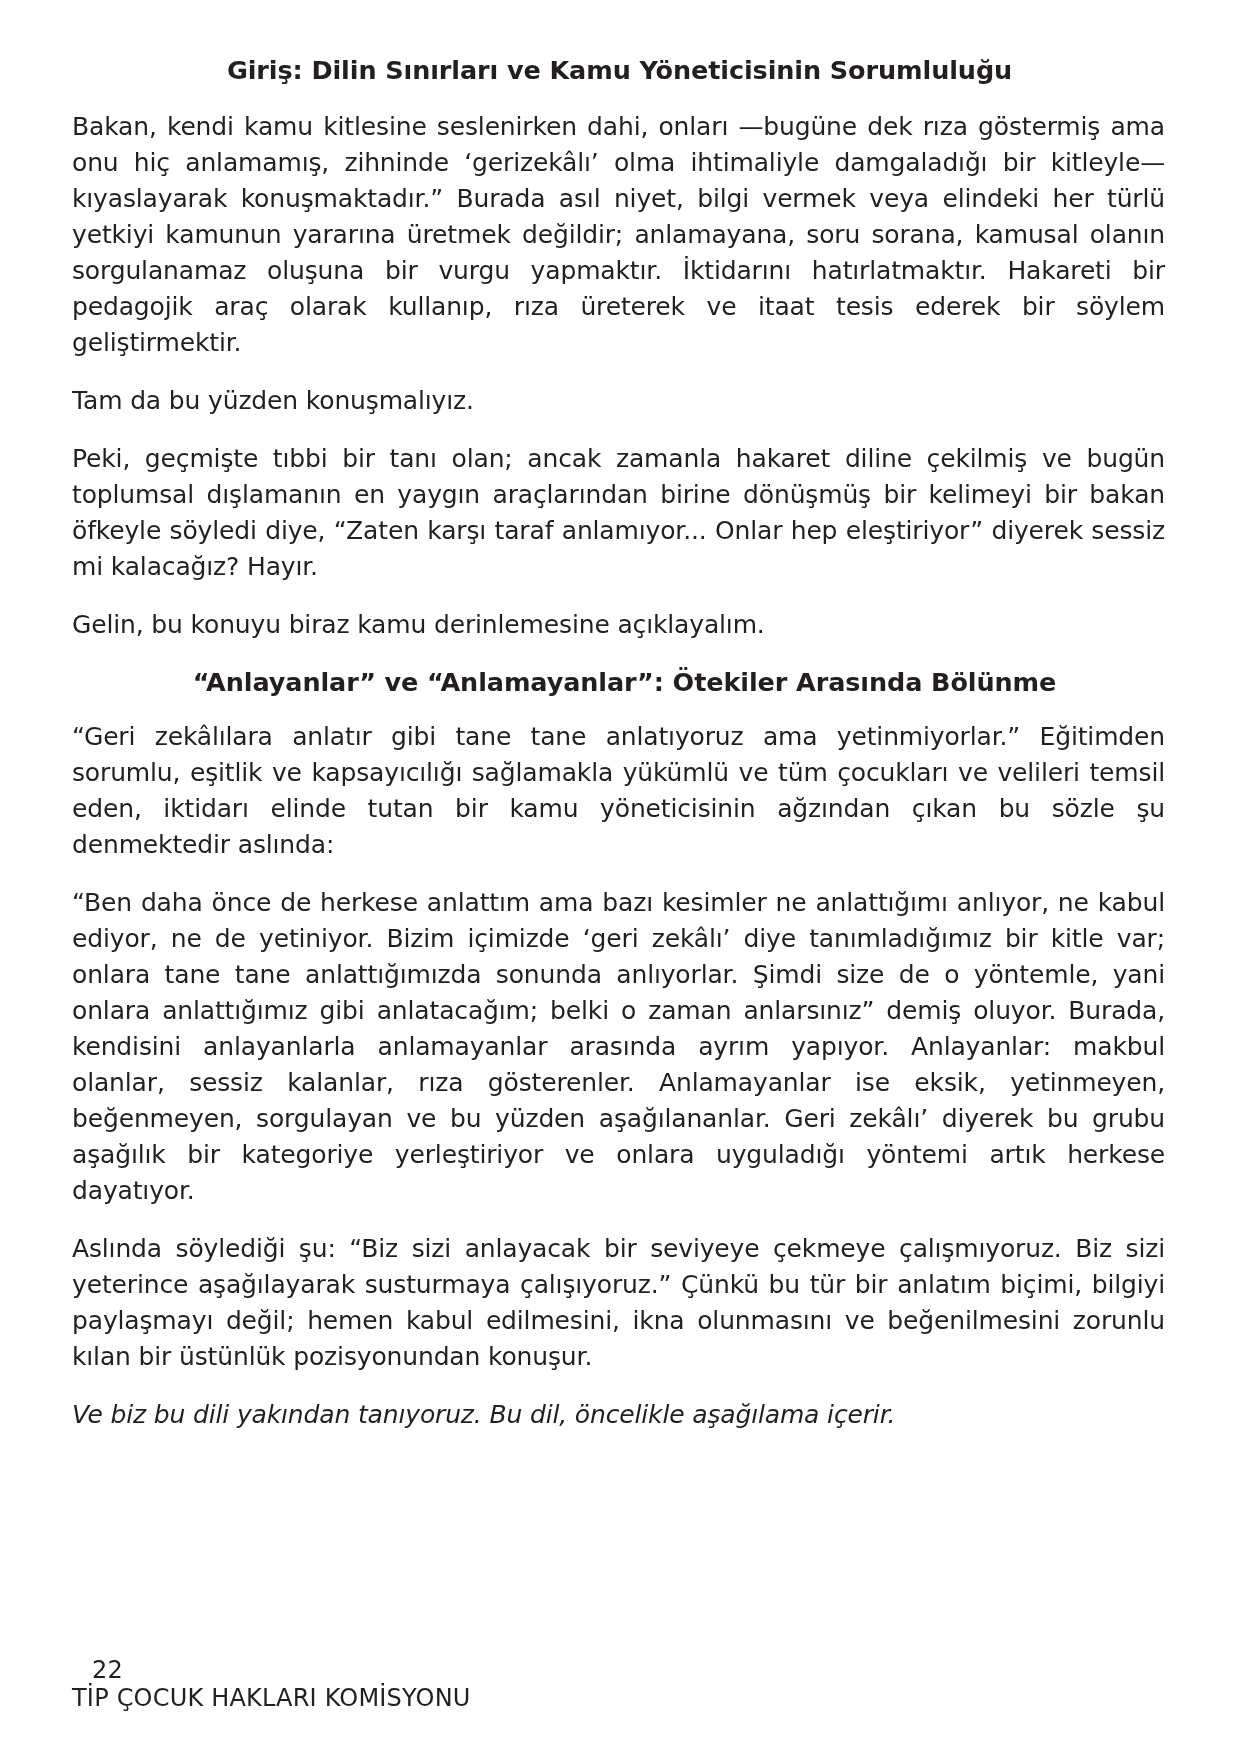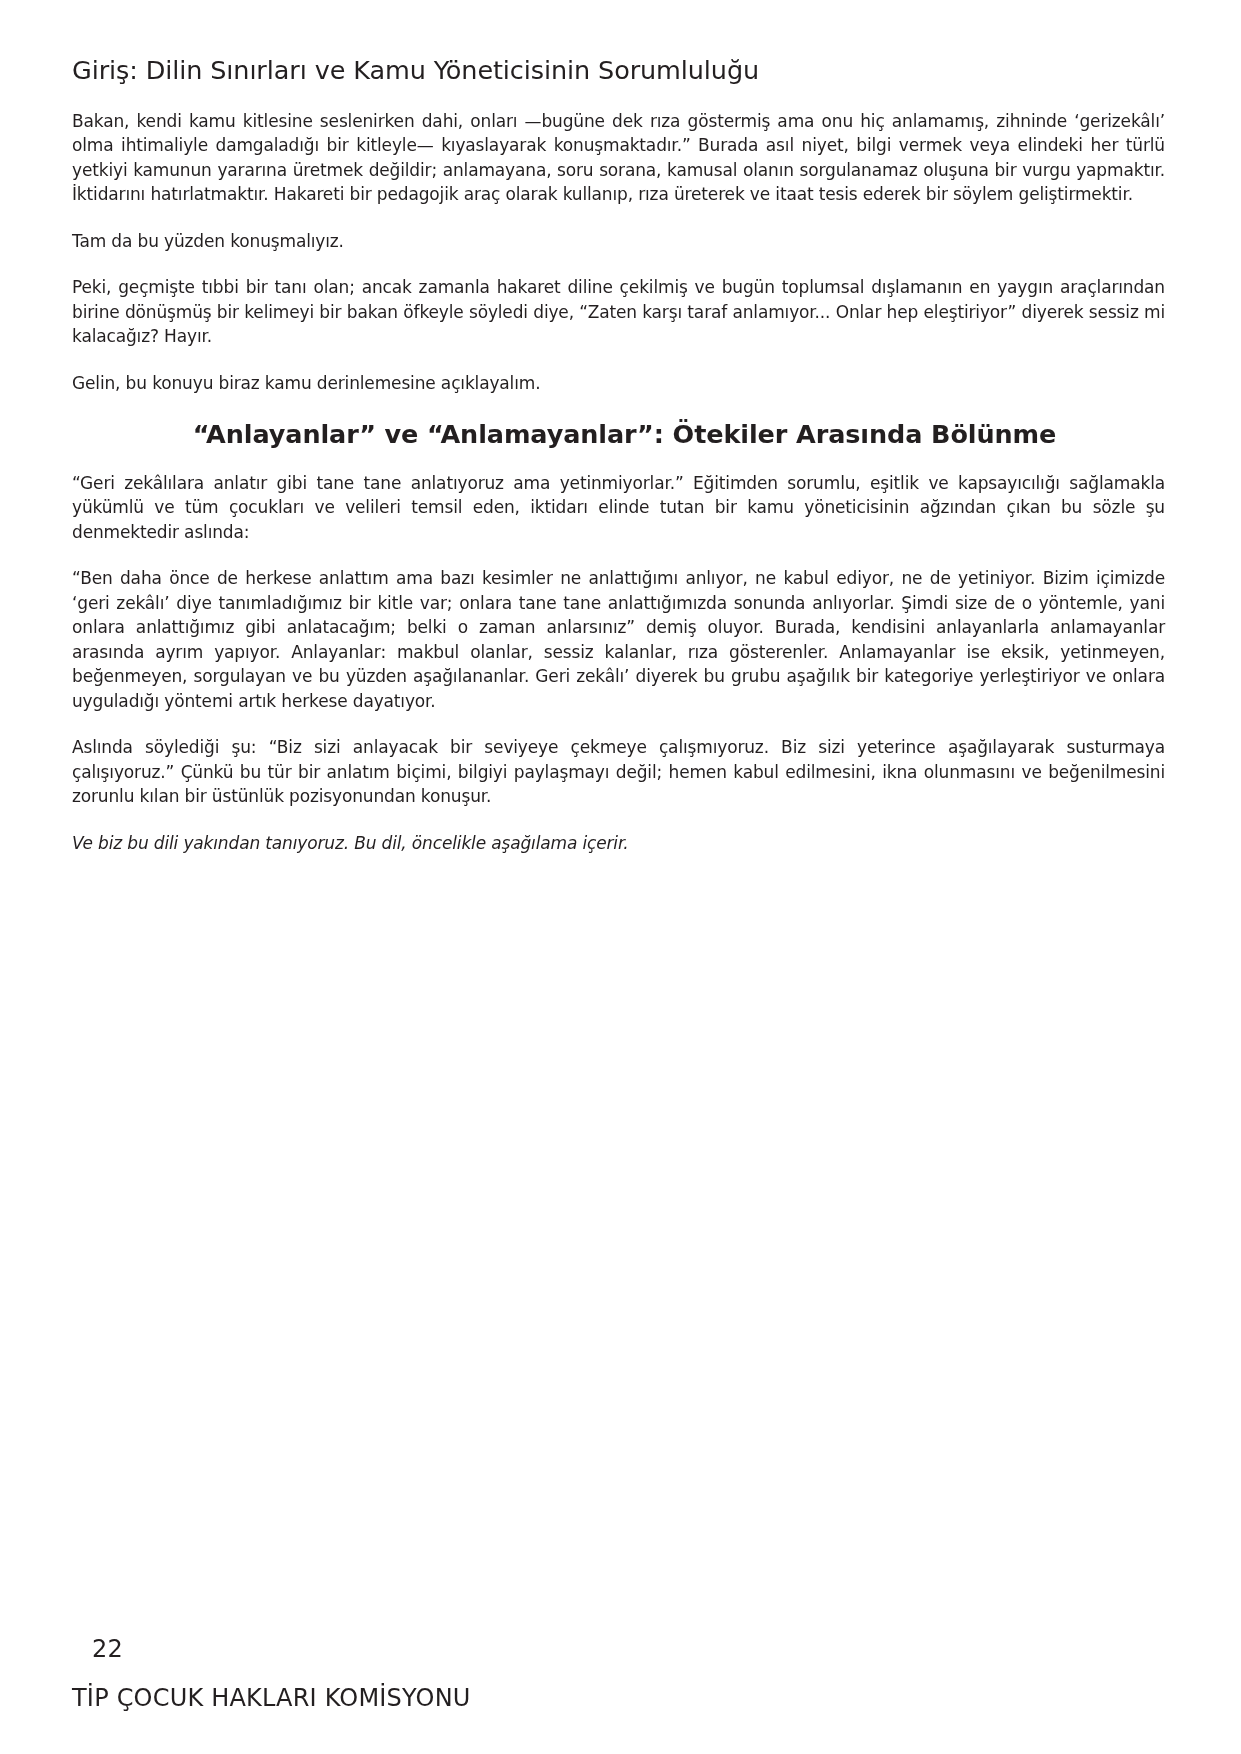--- a/index.html
+++ b/index.html
@@ -22,36 +22,37 @@
     width: 1241px;
     height: 1754px;
     box-sizing: border-box;
     padding: 55px 72px 0 72px;
   }
   .content {
     width: 1095px;
   }
   h2.heading {
     font-size: 25.5px;
-    font-weight: normal;
+    font-weight: bold;
     line-height: 1.25;
     margin: 0 0 22px 0;
     letter-spacing: -0.1px;
+    text-align: center;
   }
   h2.heading2 {
     font-size: 25.5px;
     font-weight: bold;
     line-height: 1.25;
     margin: 24px 0 20px 0;
     padding-left: 10px;
     letter-spacing: -0.1px;
     text-align: center;
   }
   p.para {
-    font-size: 17px;
+    font-size: 25px;
     line-height: 1.44;
     margin: 0 2px 22px 0;
     text-align: justify;
     text-justify: inter-word;
     letter-spacing: -0.15px;
   }
   p.para:last-child {
     margin-bottom: 0;
     font-style: italic;
   }
@@ -68,21 +69,20 @@
   }
   .footer .pagenum {
     width: 170px;
     padding-left: 20px;
     box-sizing: border-box;
   }
   .footer .org {
     flex: 1;
     text-align: left;
     padding-right: 10px;
-    margin-top: 21px;
   }
 </style>
 </head>
 <body>
 
 <div class="page">
   <div class="content">
 
     <h2 class="heading">Giriş: Dilin Sınırları ve Kamu Yöneticisinin Sorumluluğu</h2>
 

